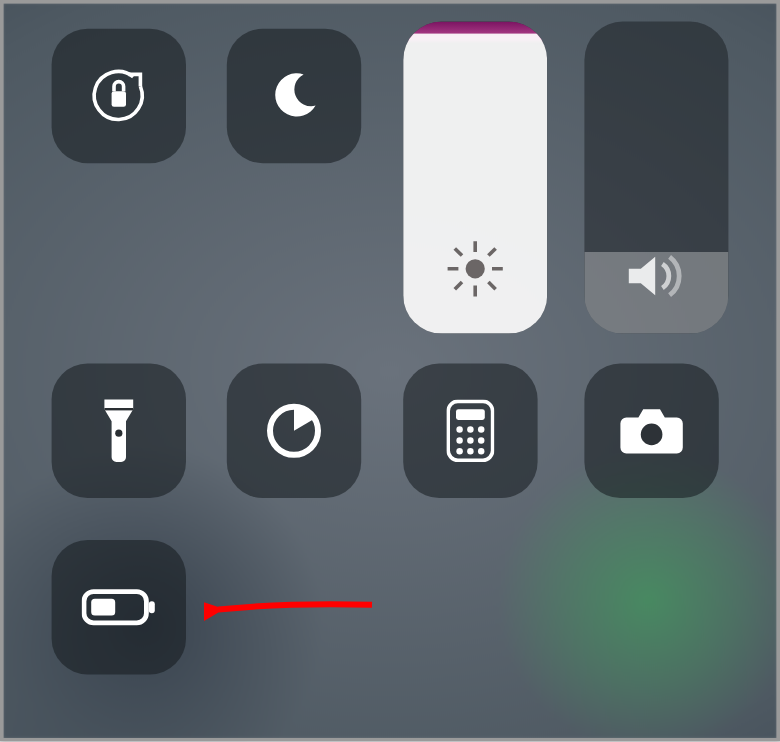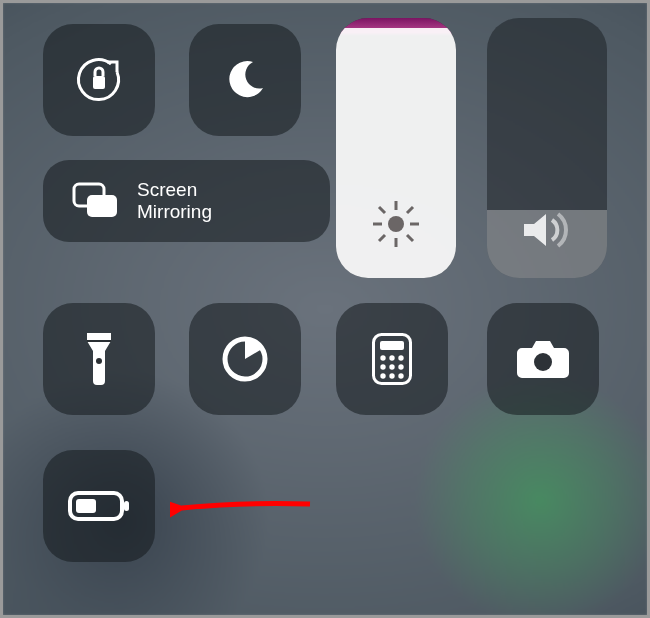--- a/index.html
+++ b/index.html
@@ -70,30 +70,20 @@
     <div class="slider-fill dim" id="vol-fill" style="height: 26%;"></div>
     <span style="position:absolute;left:50%;bottom:26px;transform:translateX(-50%);">
       <svg width="54" height="44" viewBox="0 0 54 44">
         <path d="M4 16 H14 L26 6 V38 L14 28 H4 Z" fill="#ffffff" opacity="0.85"></path>
         <path d="M32 12 A12 12 0 0 1 32 32" stroke="#ffffff" stroke-width="4" fill="none" opacity="0.65"></path>
         <path d="M38 6 A20 20 0 0 1 38 38" stroke="#ffffff" stroke-width="4" fill="none" opacity="0.45"></path>
       </svg>
     </span>
   </div>
 
-  <div class="tile mirror" style="left:43px;top:160px;width:259px;height:82px;border-radius:26px;">
-    <span class="icon-wrap">
-      <svg width="50" height="40" viewBox="0 0 50 40">
-        <rect x="3" y="3" width="30" height="22" rx="5" fill="none" stroke="#fff" stroke-width="3"></rect>
-        <rect x="16" y="14" width="30" height="22" rx="5" fill="#fff"></rect>
-      </svg>
-    </span>
-    <span class="lbl" style="white-space:pre-line;">Screen
-Mirroring</span>
-  </div>
 
   <div class="tile" style="left:43px;top:303px;width:112px;height:112px;">
     <span class="icon-wrap">
       <svg width="32" height="56" viewBox="0 0 32 56" fill="#fff">
         <path d="M4 2 H28 V10 L22 20 V50 A4 4 0 0 1 18 54 H14 A4 4 0 0 1 10 50 V20 L4 10 Z"></path>
         <rect x="4" y="9" width="24" height="2" fill="#2a2f33"></rect>
         <circle cx="16" cy="30" r="3" fill="#2a2f33"></circle>
       </svg>
     </span>
   </div>

